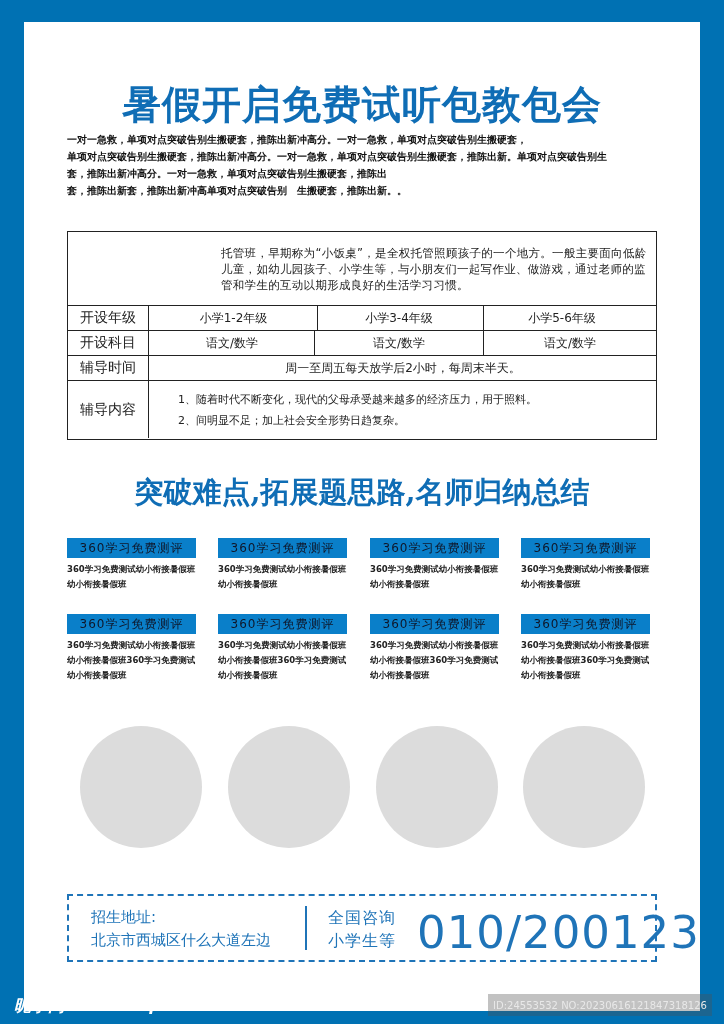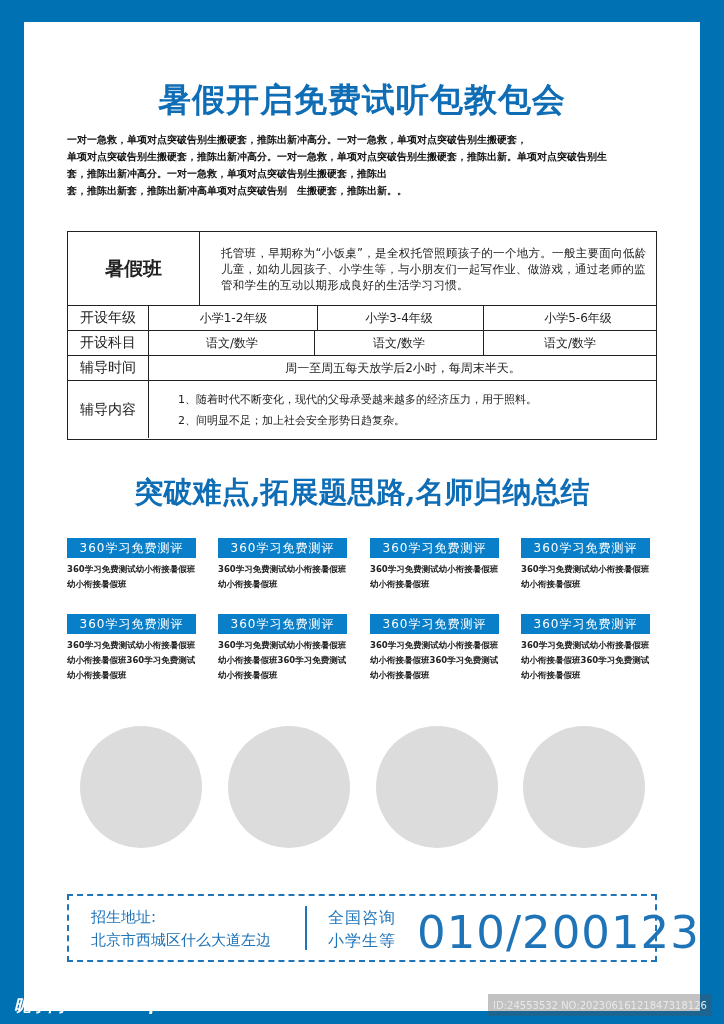--- a/index.html
+++ b/index.html
@@ -9,21 +9,21 @@
     font-family: "DejaVu Sans", "Liberation Sans", sans-serif;
     position: relative;
   }
   .panel {
     position: absolute; left: 24px; top: 22px; width: 676px; height: 989px;
     background: #ffffff;
   }
   .title {
     position: absolute; left: 0; top: 78px; width: 724px; text-align: center;
     font-family: "DejaVu Serif", "Liberation Serif", serif;
-    font-weight: bold; font-size: 33px; color: #0f6db5; letter-spacing: 1px;
+    font-weight: bold; font-size: 39px; color: #0f6db5; letter-spacing: 1px;
   }
   .intro {
     position: absolute; left: 67px; top: 131px; width: 600px;
     font-size: 10px; line-height: 17px; color: #111; font-weight: bold;
   }
   .intro div { white-space: nowrap; }
 
   
   .tbl { position: absolute; left: 67px; top: 231px; width: 590px; height: 209px;
          border: 1.5px solid #222; }
@@ -45,21 +45,21 @@
                   font-size: 11px; line-height: 21px; color: #222; }
 
   .subtitle {
     position: absolute; left: 0; top: 473px; width: 724px; text-align: center;
     font-family: "DejaVu Serif", "Liberation Serif", serif;
     font-weight: bold; font-size: 29px; color: #0f6db5;
   }
 
   .card { position: absolute; width: 136px; }
   .badge {
-    width: 129px; height: 20px; background: #0a7fc9; color: #ffffff;
+    width: 129px; height: 20px; background: #0a7fc9; color: #0f172a;
     font-size: 12px; display: flex; align-items: center; justify-content: center; letter-spacing: 1px;
   }
   .card-text { margin-top: 4px; font-size: 8.5px; line-height: 15px; color: #222; font-weight: bold; white-space: nowrap; }
 
   .circle { position: absolute; top: 726px; width: 122px; height: 122px; border-radius: 50%; background: #dcdcdc; }
 
   .footer-box {
     position: absolute; left: 67px; top: 894px; width: 590px; height: 68px;
     border: 2px dashed #1f74b8;
   }
@@ -84,28 +84,27 @@
 <h1 class="title">暑假开启免费试听包教包会</h1>
 
 <div class="intro">
   <div>一对一急救，单项对点突破告别生搬硬套，推陈出新冲高分。一对一急救，单项对点突破告别生搬硬套，</div>
   <div>单项对点突破告别生搬硬套，推陈出新冲高分。一对一急救，单项对点突破告别生搬硬套，推陈出新。单项对点突破告别生</div>
   <div>套，推陈出新冲高分。一对一急救，单项对点突破告别生搬硬套，推陈出</div>
   <div>套，推陈出新套，推陈出新冲高单项对点突破告别　生搬硬套，推陈出新。。</div>
 </div>
 
 <div class="tbl">
-  <div class="cell hdr-name">暑假班</div>
   <div class="cell hdr-desc">托管班，早期称为“小饭桌”，是全权托管照顾孩子的一个地方。一般主要面向低龄儿童，如幼儿园孩子、小学生等，与小朋友们一起写作业、做游戏，通过老师的监管和学生的互动以期形成良好的生活学习习惯。</div>
 
   <div class="row" style="top:73px;height:25px;">
     <div class="lbl">开设年级</div>
     <div class="c div" style="left:82px;width:168px;">小学1-2年级</div>
     <div class="c div" style="left:247px;width:169px;">小学3-4年级</div>
-    <div class="c" style="left:424px;width:172px;text-align:center;">小学5-6年级</div>
+    <div class="c" style="left:408px;width:172px;text-align:center;">小学5-6年级</div>
   </div>
 
   <div class="row" style="top:98px;height:25px;">
     <div class="lbl">开设科目</div>
     <div class="c div" style="left:82px;width:165px;">语文/数学</div>
     <div class="c div" style="left:247px;width:169px;">语文/数学</div>
     <div class="c" style="left:416px;width:172px;">语文/数学</div>
   </div>
 
   <div class="row" style="top:123px;height:25px;">

